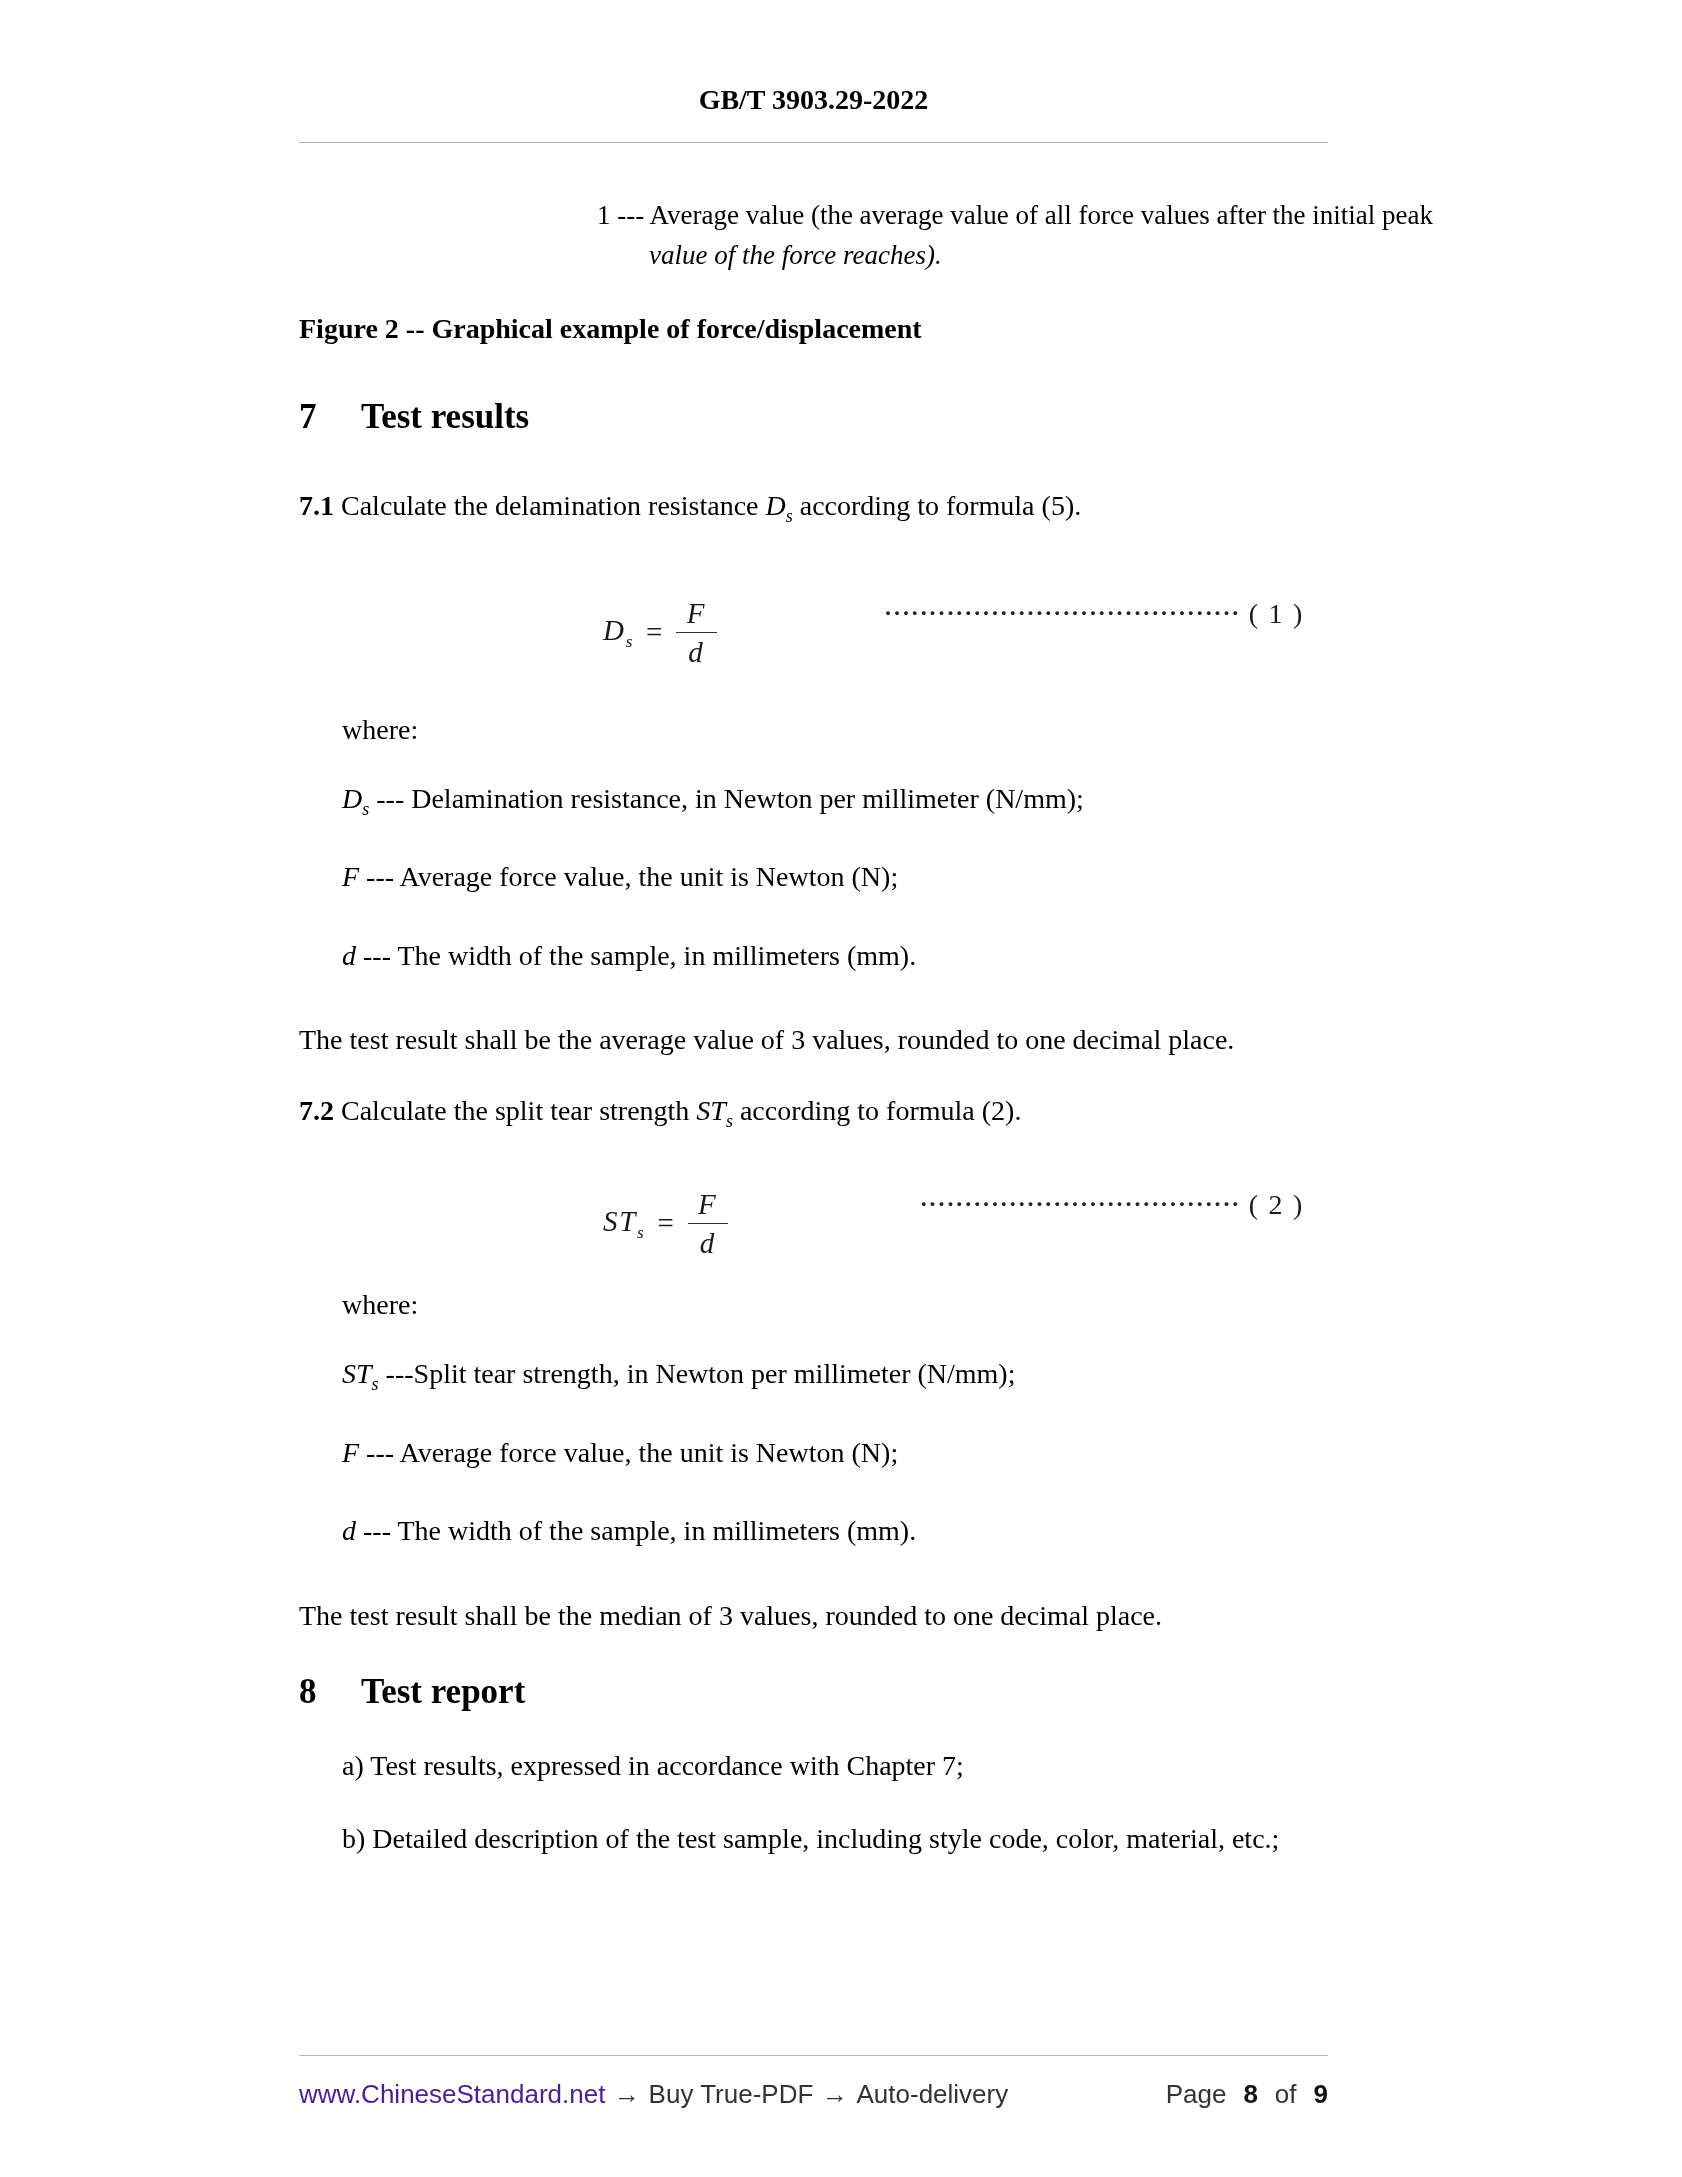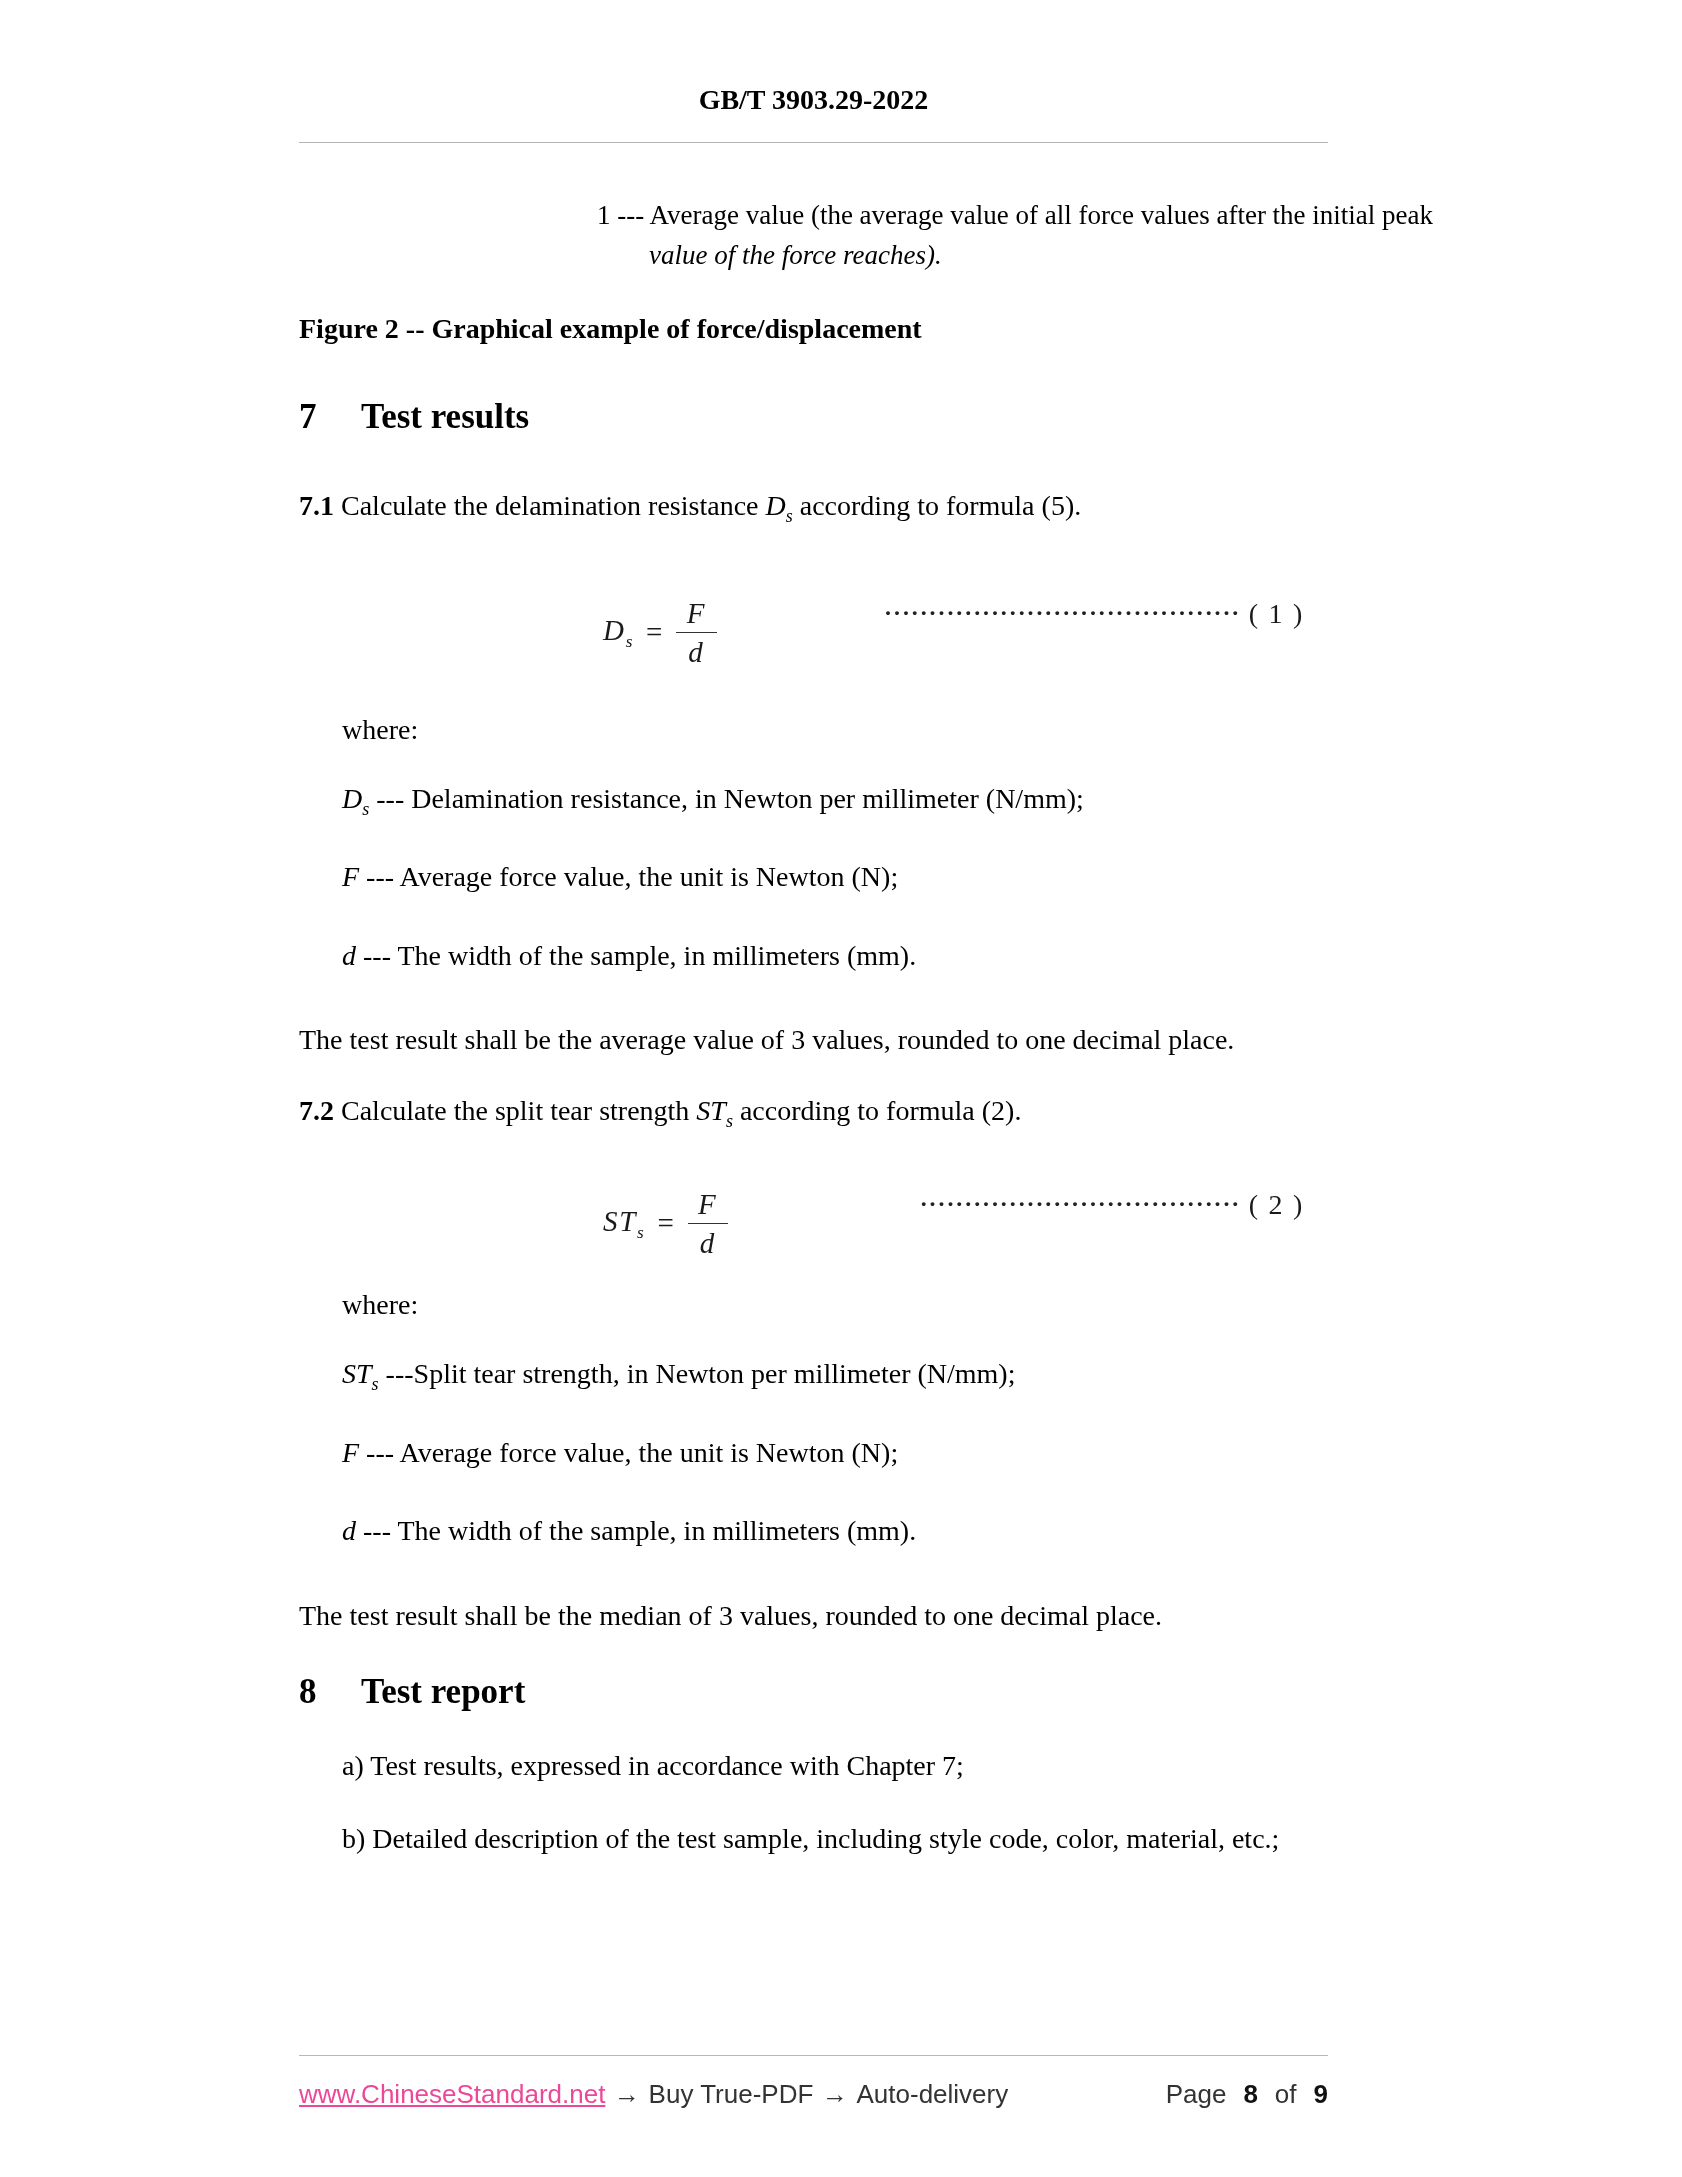--- a/index.html
+++ b/index.html
@@ -111,21 +111,21 @@
   .footer-row {
     margin-top:22.5px;
     display:flex;
     align-items:baseline;
     justify-content:space-between;
     font-family:"Liberation Sans","DejaVu Sans",sans-serif;
     font-size:26px;
     color:#333;
   }
   .footer-left { display:inline-flex; align-items:baseline; gap:8.6px; white-space:nowrap; }
-  .footer-link { color:#ec4899; text-decoration:underline; cursor:pointer; }
+  .footer-link { color:#4c1d95; cursor:pointer; }
   .footer-arrow { color:#333; }
   .footer-right { display:inline-flex; align-items:flex-start; gap:17px; white-space:nowrap; }
   .footer-right b { font-weight:bold; color:#111; }
 </style>
 </head>
 <body>
 
 <div class="page">
 
   <div class="header-title">GB/T 3903.29-2022</div>

